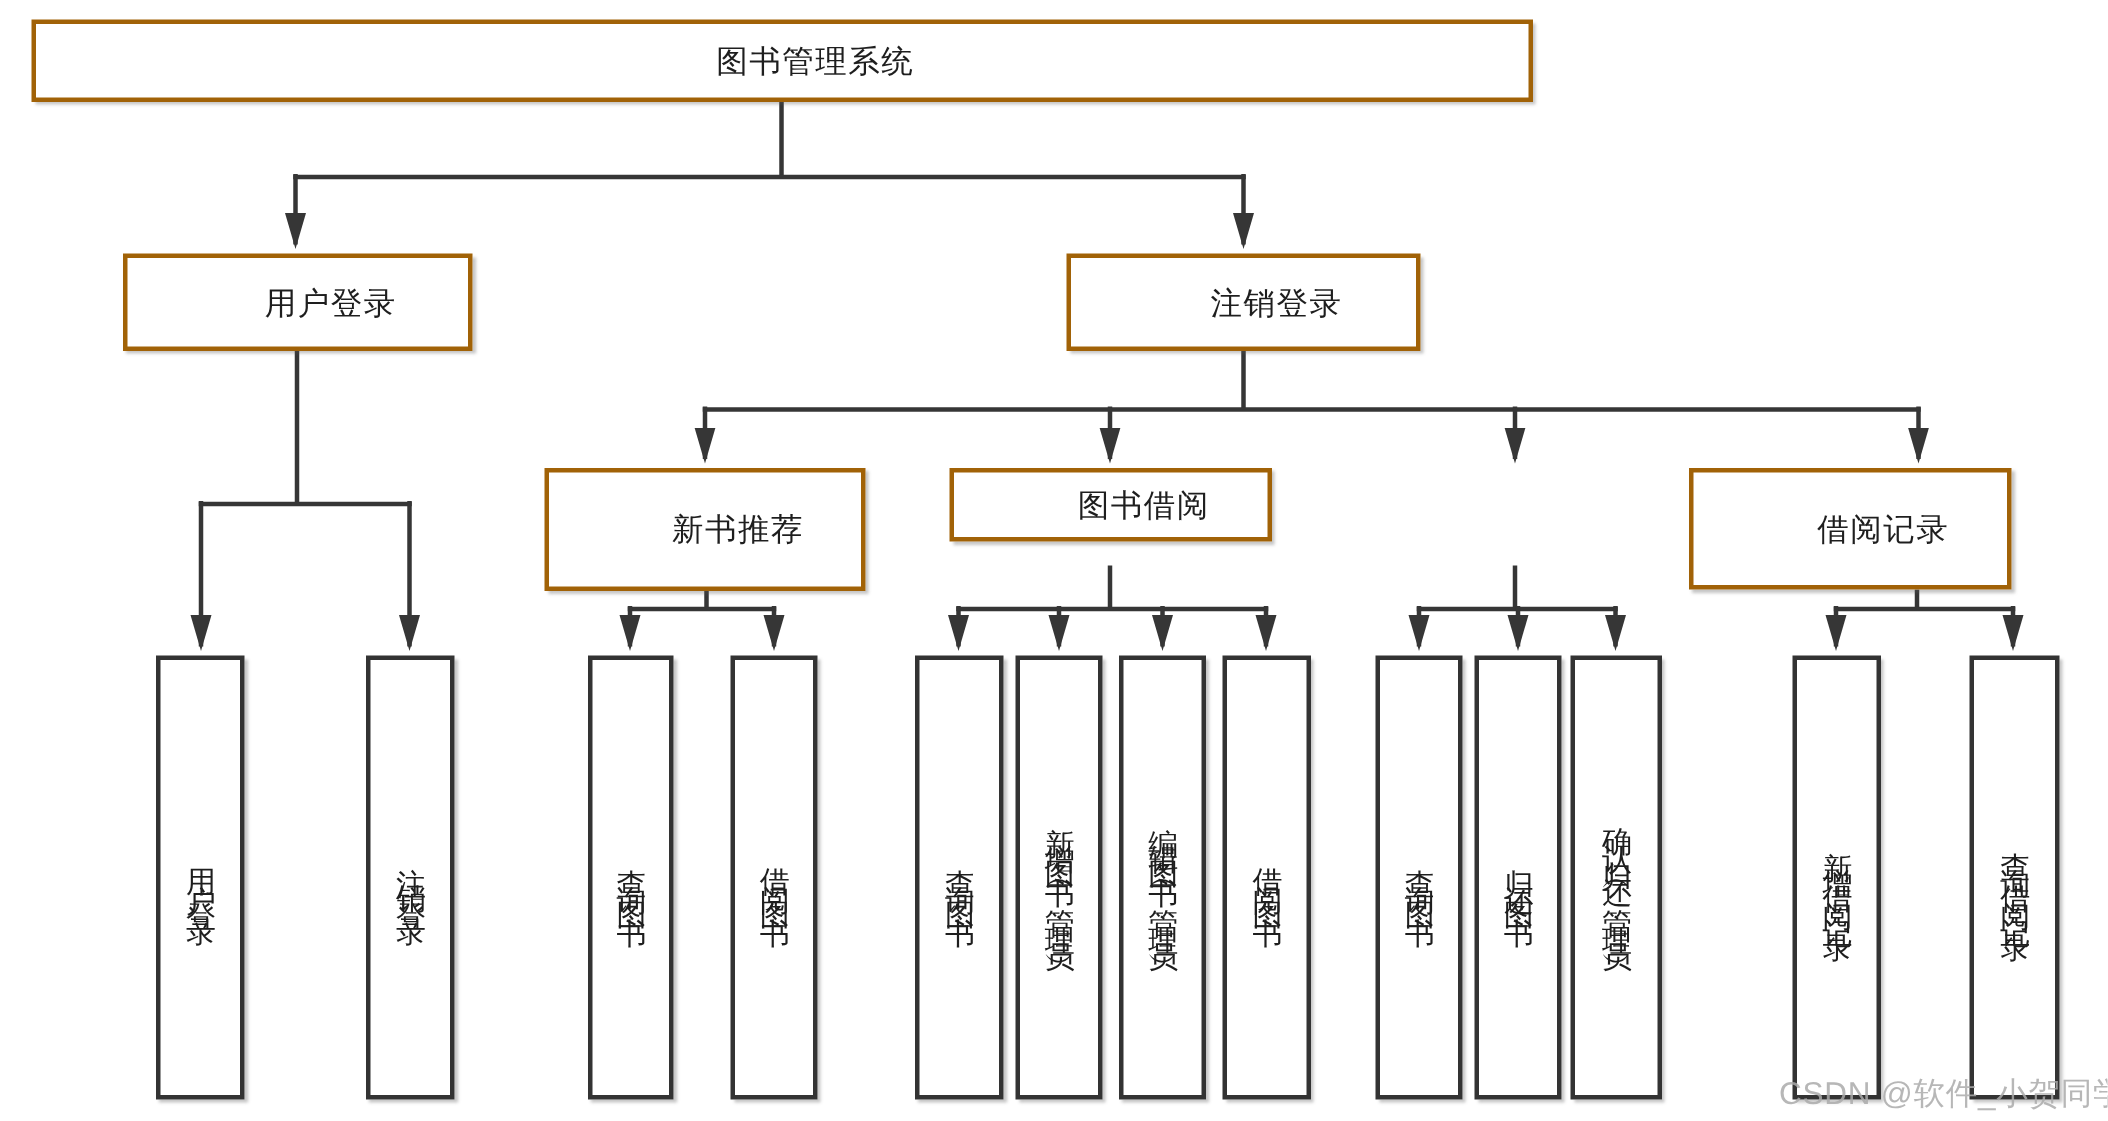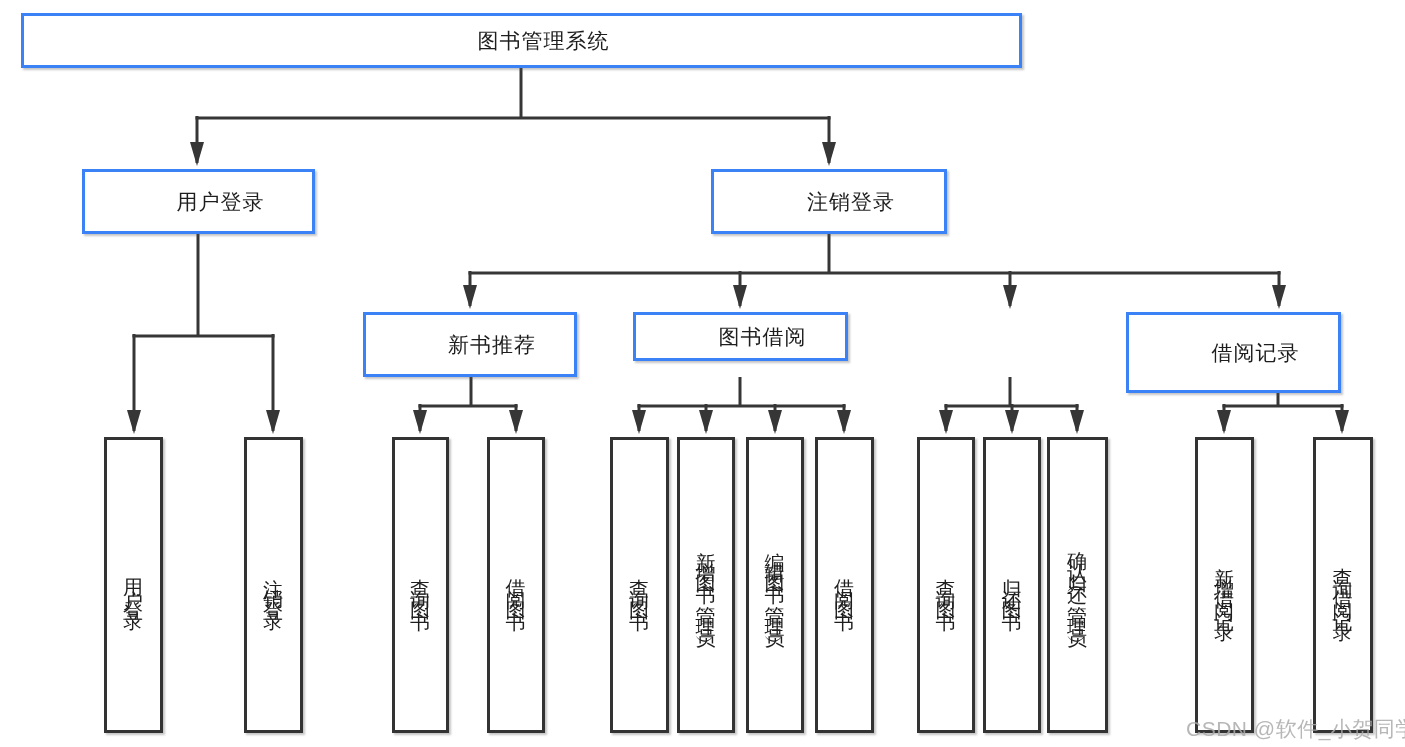--- a/index.html
+++ b/index.html
@@ -8,21 +8,21 @@
     width: 1405px; height: 747px;
     font-family: "Liberation Sans", "DejaVu Sans", sans-serif;
     position: relative; overflow: hidden;
   }
   .canvas { position: absolute; inset: 0; background: #ffffff; }
   svg.wires { position: absolute; left: 0; top: 0; z-index: 1; }
   svg.wires line { stroke: #363636; stroke-width: 3; }
 
   .hbox {
     position: absolute;
-    border: 3px solid #3b82f6;
+    border: 3px solid #a16207;
     background: #ffffff;
     display: flex; align-items: center; justify-content: center;
     font-size: 21px; color: #1e1e1e;
     letter-spacing: 1px;
     z-index: 2;
     box-shadow: 2px 2px 2px rgba(90,90,90,0.35);
     padding-left: 44px;
   }
   .vbox {
     position: absolute;
@@ -107,21 +107,21 @@
     <span>图书管理系统</span>
   </div>
 
   <div class="hbox" style="left:82px; top:169px; width:233px; height:65px;">
     <span>用户登录</span>
   </div>
   <div class="hbox" style="left:711px; top:169px; width:236px; height:65px;">
     <span>注销登录</span>
   </div>
 
-  <div class="hbox" style="left:363px; top:312px; width:214px; height:65px;">
+  <div class="hbox" style="left:363px; top:312px; width:214px; height:82px;">
     <span>新书推荐</span>
   </div>
   <div class="hbox" style="left:633px; top:312px; width:215px; height:49px;">
     <span>图书借阅</span>
   </div>
   <div class="hbox" style="left:1126px; top:312px; width:215px; height:81px;">
     <span>借阅记录</span>
   </div>
 
   <div class="vbox" style="left:104px; width:59px;">

